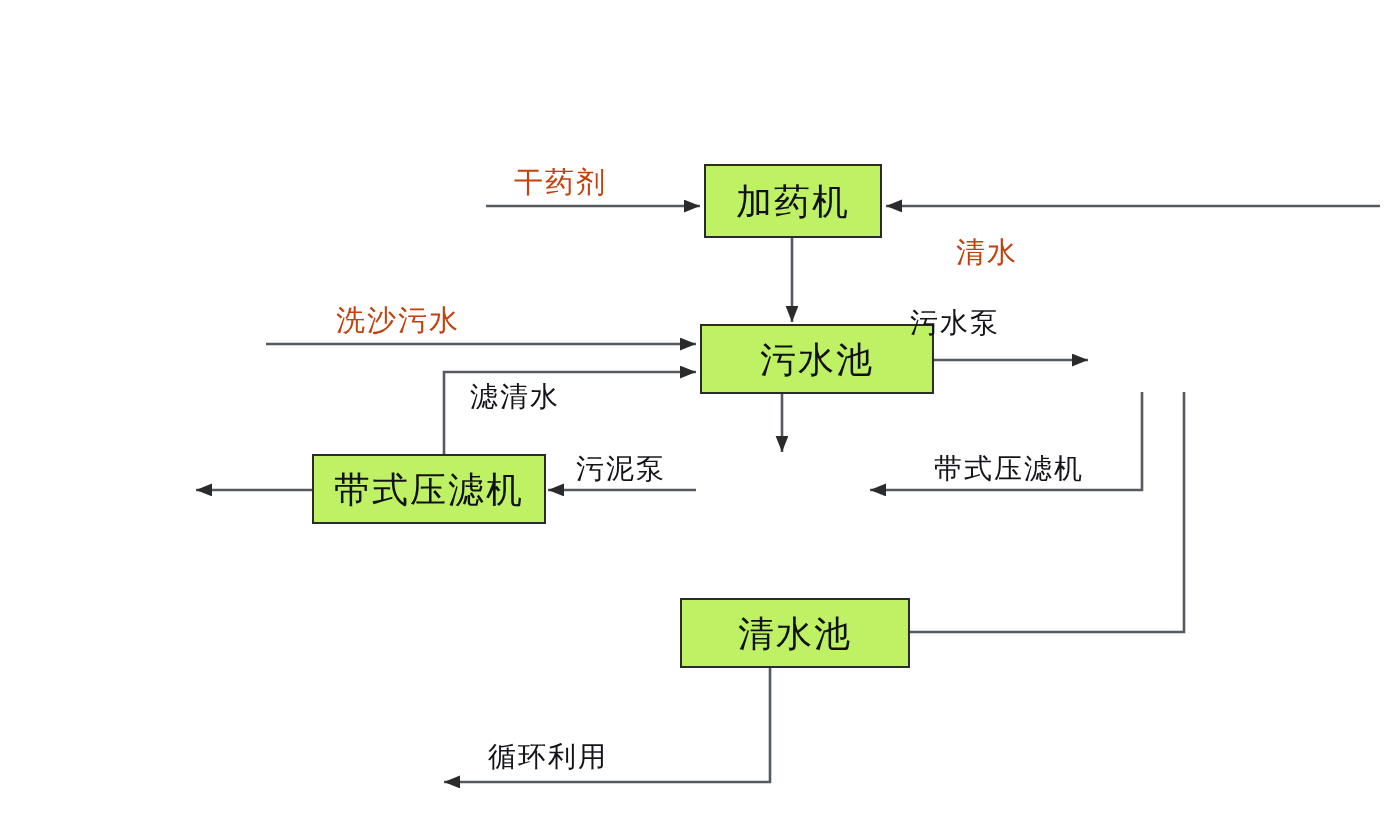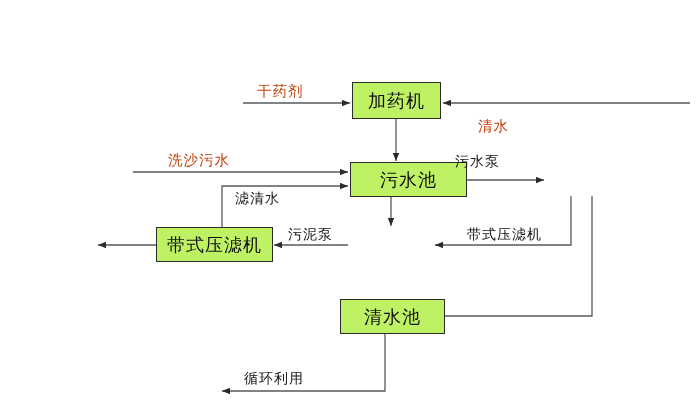--- a/index.html
+++ b/index.html
@@ -110,21 +110,21 @@
   <div class="node" style="left:350px; top:162px; width:117px; height:35px;">
     <span>污水池</span>
   </div>
 
 
   <div class="node" style="left:156px; top:227px; width:117px; height:35px;">
     <span>带式压滤机</span>
   </div>
 
 
-  <div class="node" style="left:340px; top:299px; width:105px; height:35px;">
+  <div class="node" style="left:340px; top:299px; width:115px; height:35px;">
     <span>清水池</span>
   </div>
 
   <div class="io-label" style="left:257px; top:82px;">干药剂</div>
 
   <div class="io-label" style="left:478px; top:70px;margin-top:47px;">清水</div>
 
   <div class="io-label" style="left:168px; top:151px;">洗沙污水</div>
 
 

